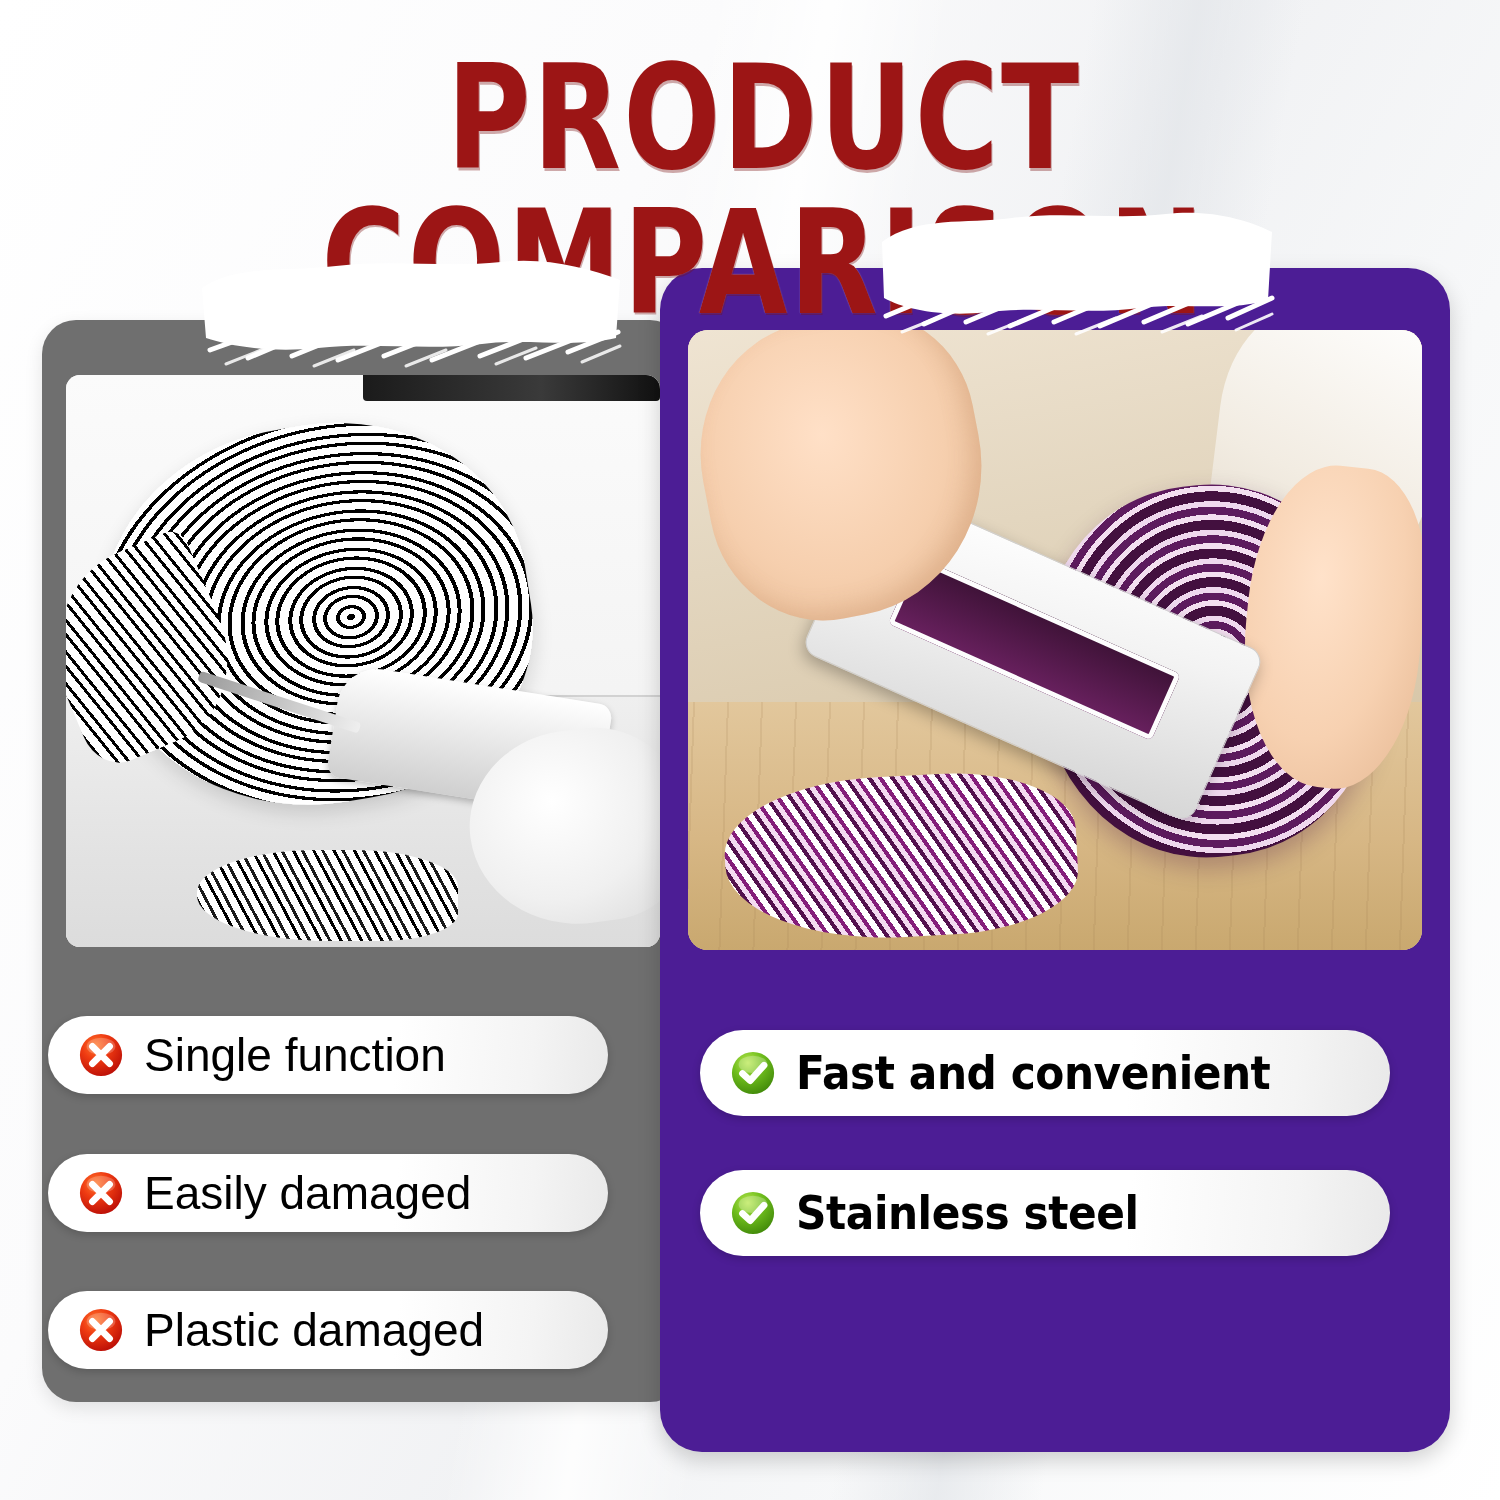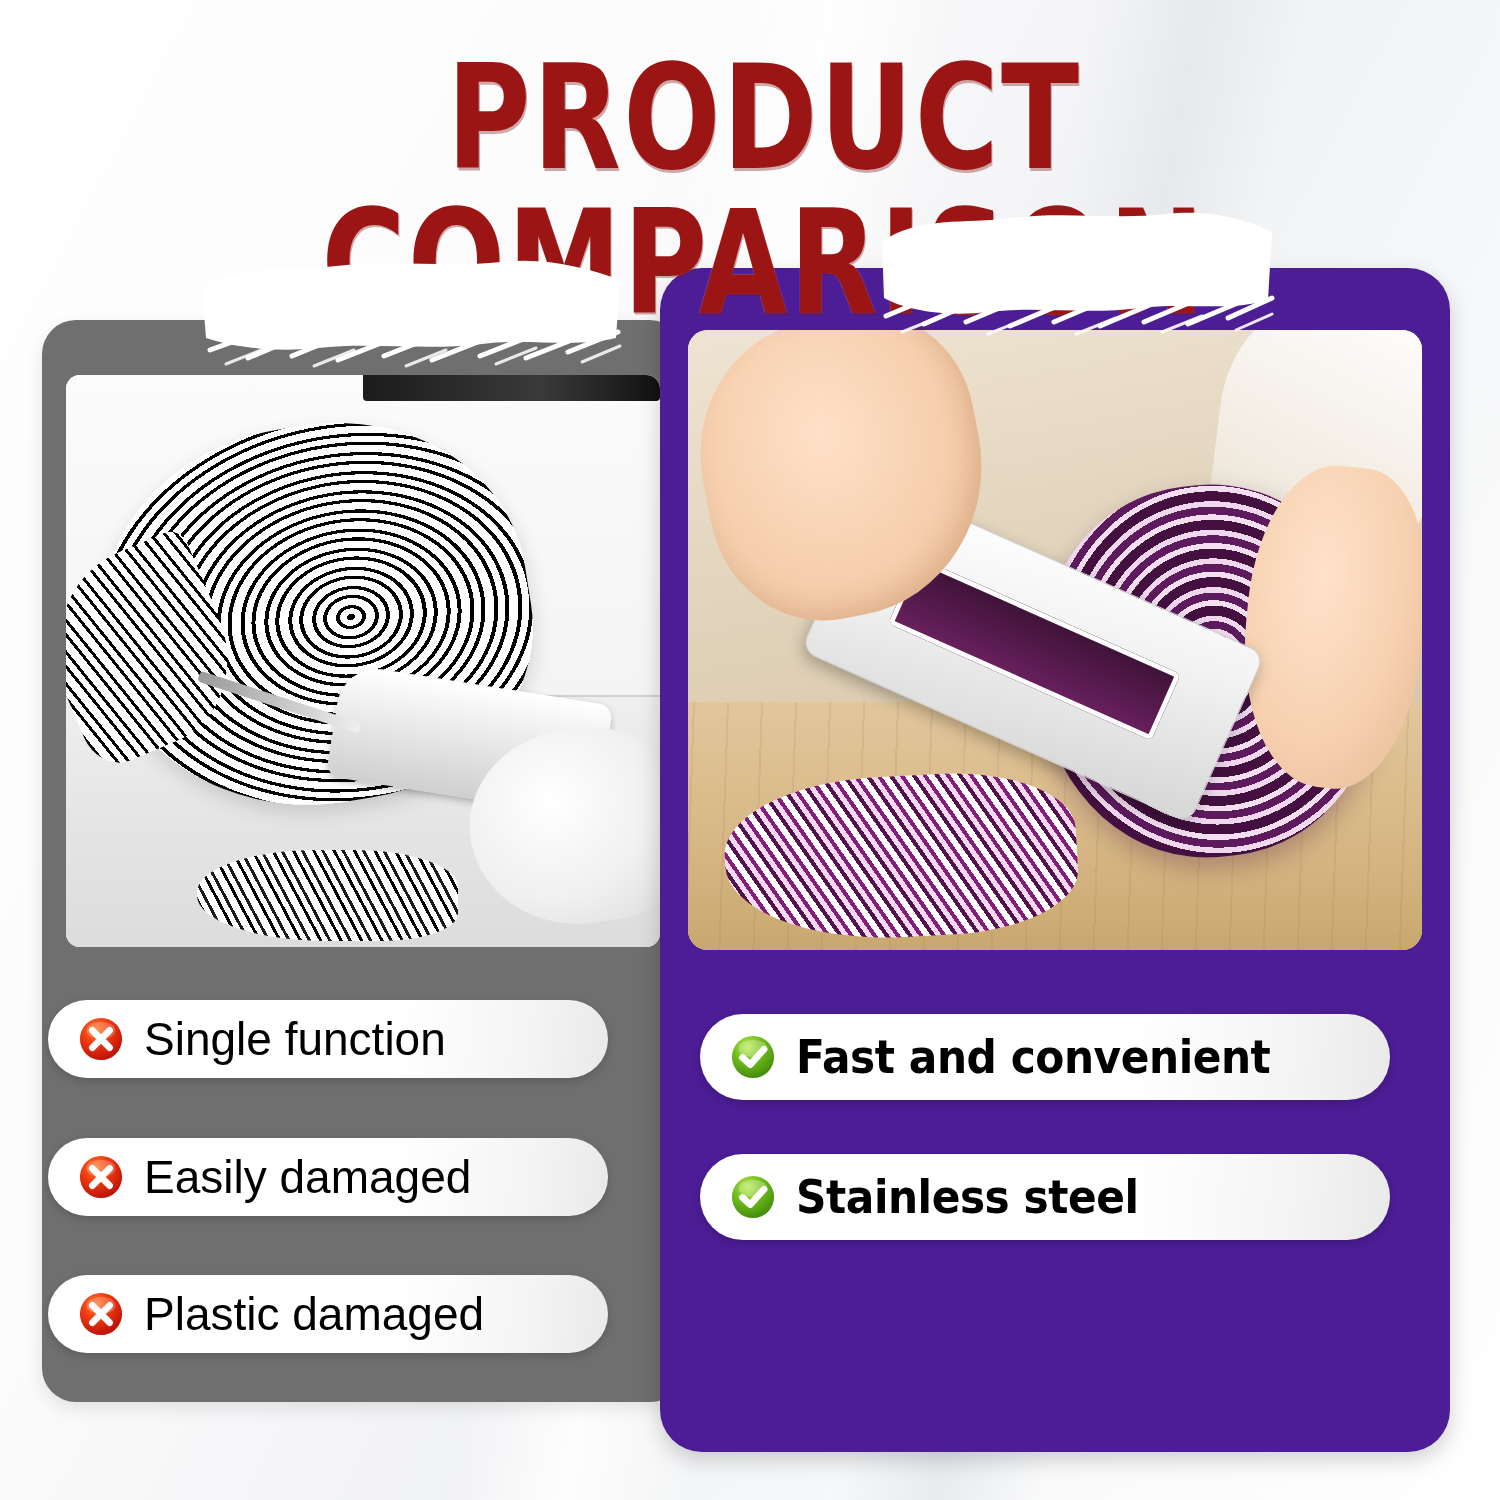--- a/index.html
+++ b/index.html
@@ -215,20 +215,21 @@
   .banner-others .banner-label{ font-size:66px; line-height:128px; letter-spacing:3px; }
   .banner-ours{ left:876px; top:202px; width:400px; height:140px; }
   .banner-ours .banner-label{ font-size:68px; line-height:140px; letter-spacing:3px; }
 
   
   .pill{
     position:absolute; display:flex; align-items:center;
     background:linear-gradient(95deg,#ffffff 0%,#ffffff 62%,#f4f4f4 86%,#e9e9e9 100%);
     border-radius:999px;
     box-shadow:0 3px 8px rgba(0,0,0,.18);
+    margin-top:16px;
   }
   .pill-others{
     left:48px; width:560px; height:78px; padding-left:30px; z-index:3;
   }
   .pill-ours{
     left:40px; width:690px; height:86px; padding-left:30px; z-index:5;
   }
   .pill-text{
     margin-left:20px; color:#000; white-space:nowrap;
   }

